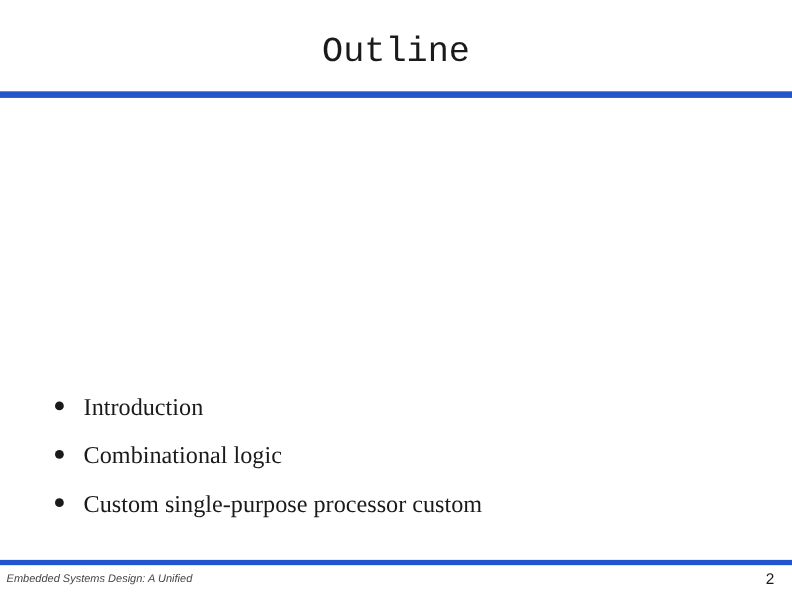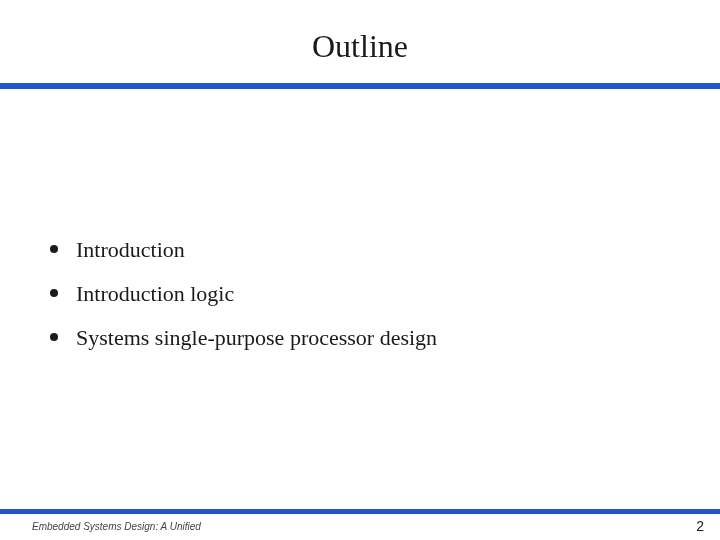--- a/index.html
+++ b/index.html
@@ -24,37 +24,37 @@
       display: flex;
       flex-direction: column;
     }
 
     .slide-title {
       text-align: center;
       font-size: 32px;
       font-weight: normal;
       color: #1a1a1a;
       padding: 28px 0 18px 0;
-      font-family: Liberation Serif, serif;
+      font-family: Liberation Mono, monospace;
       border-radius: 24px;
     }
 
     .blue-bar {
       width: 100%;
       height: 6px;
       background: #2255cc;
       flex-shrink: 0;
     }
 
     .content-area {
       flex: 1;
       padding: 28px 60px 20px 50px;
       display: flex;
       flex-direction: column;
-      justify-content: center;
+      justify-content: flex-end;
     }
 
     .bullet-list {
       list-style: none;
       padding: 0;
       margin: 0;
     }
 
     .bullet-list li {
       display: flex;
@@ -79,21 +79,21 @@
       width: 100%;
       height: 5px;
       background: #2255cc;
       flex-shrink: 0;
     }
 
     .footer-text-area {
       display: flex;
       justify-content: space-between;
       align-items: flex-end;
-      padding: 4px 16px 6px 32px;
+      padding: 4px 16px 6px 6px;
       background: #ffffff;
     }
 
     .footer-left {
       font-size: 10px;
       color: #444;
       font-style: italic;
       font-family: Arial, sans-serif;
       line-height: 1.4;
     }
@@ -114,25 +114,25 @@
   <div class="blue-bar"></div>
 
   <div class="content-area">
     <ul class="bullet-list">
     <li>
           <div class="bullet-dot"></div>
           <span>Introduction</span>
         </li>
         <li>
           <div class="bullet-dot"></div>
-          <span>Introduction logic</span>
+          <span>Combinational logic</span>
         </li>
         <li>
           <div class="bullet-dot"></div>
-          <span>Systems single-purpose processor design</span>
+          <span>Custom single-purpose processor custom</span>
         </li>
       </ul>
   </div>
 
   <div class="footer-bar"></div>
 
   <div class="footer-text-area">
     <div class="footer-left">
       <span>Embedded Systems Design: A Unified</span><br>
     </div>

